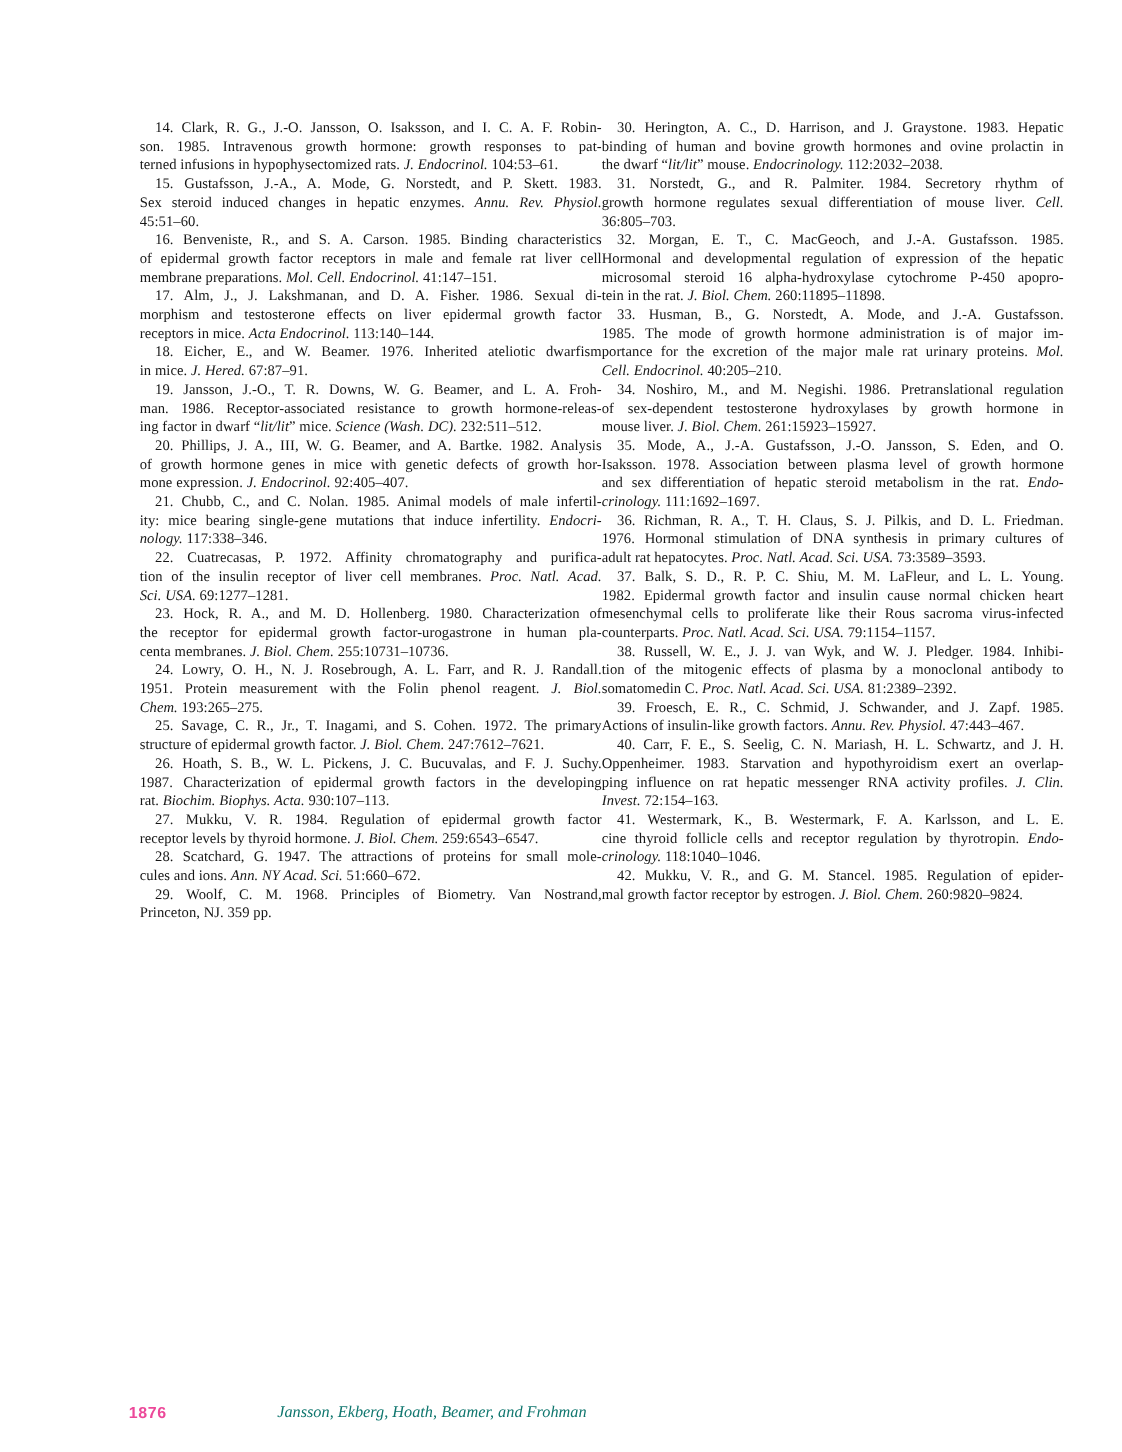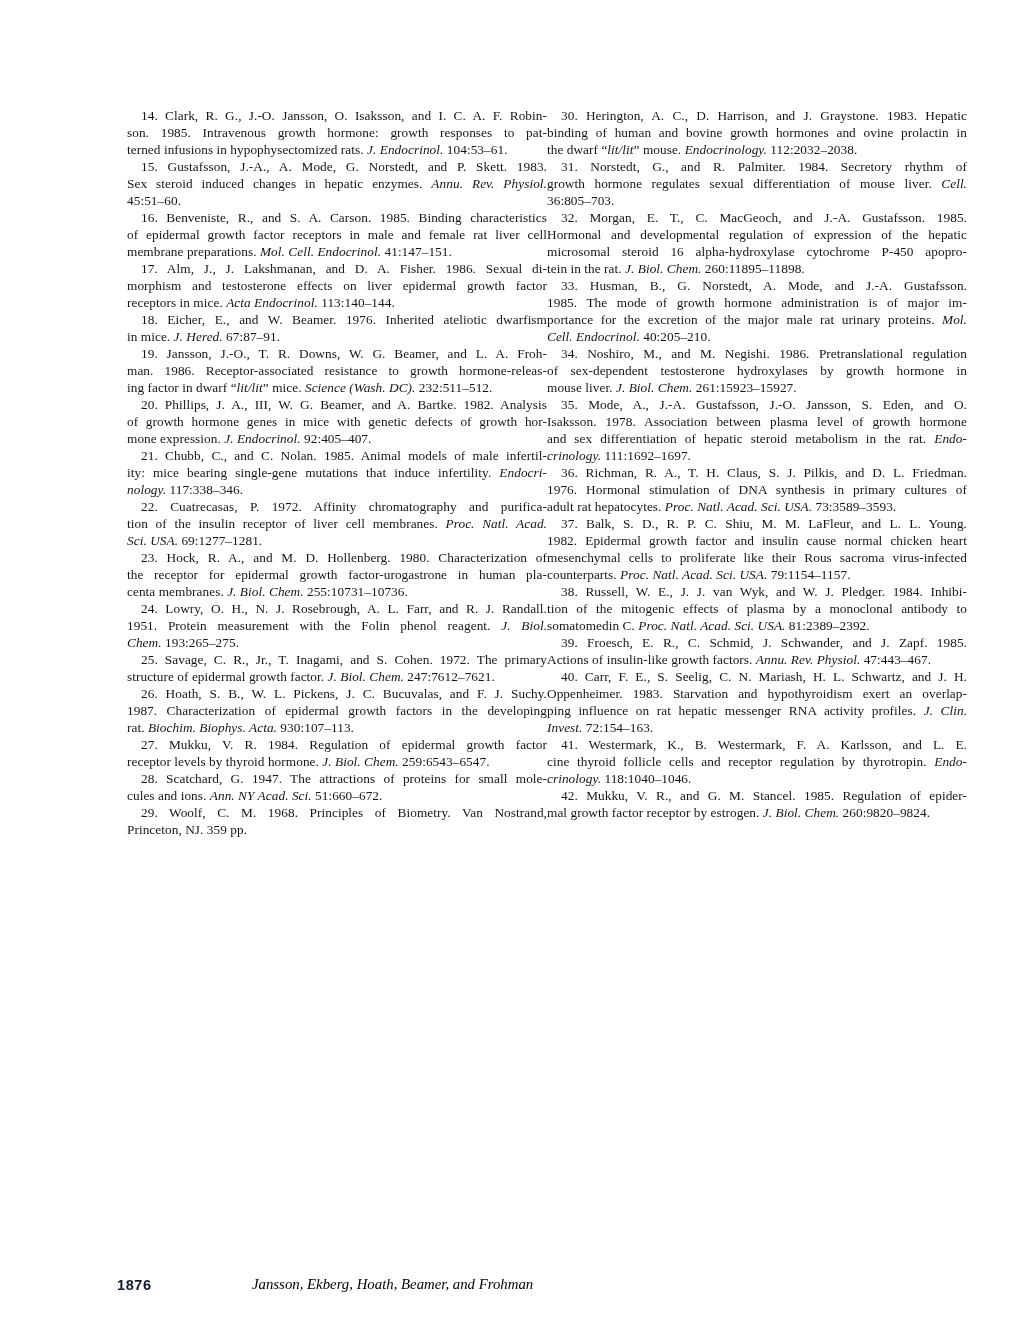--- a/index.html
+++ b/index.html
@@ -49,30 +49,30 @@
   .line i {
   }
   .footer-pagenum {
     position: absolute;
     left: 117px;
     top: 1277px;
     font-family: "Liberation Sans", sans-serif;
     font-weight: bold;
     font-size: 14.5px;
     letter-spacing: 0.6px;
-    color: #0f172a;
+    color: #ec4899;
   }
   .footer-runtitle {
     position: absolute;
     left: 252px;
     top: 1276px;
     font-family: "Liberation Serif", serif;
     font-style: italic;
     font-size: 14.8px;
-    color: #000000;
+    color: #0f766e;
   }
 </style>
 </head>
 <body>
 
 <div class="page">
   <main class="columns">
     <div class="col" id="col-left">
         <div class="reference">
           <div class="line first"><span>14. Clark, R. G., J.-O. Jansson, O. Isaksson, and I. C. A. F. Robin-</span></div>

